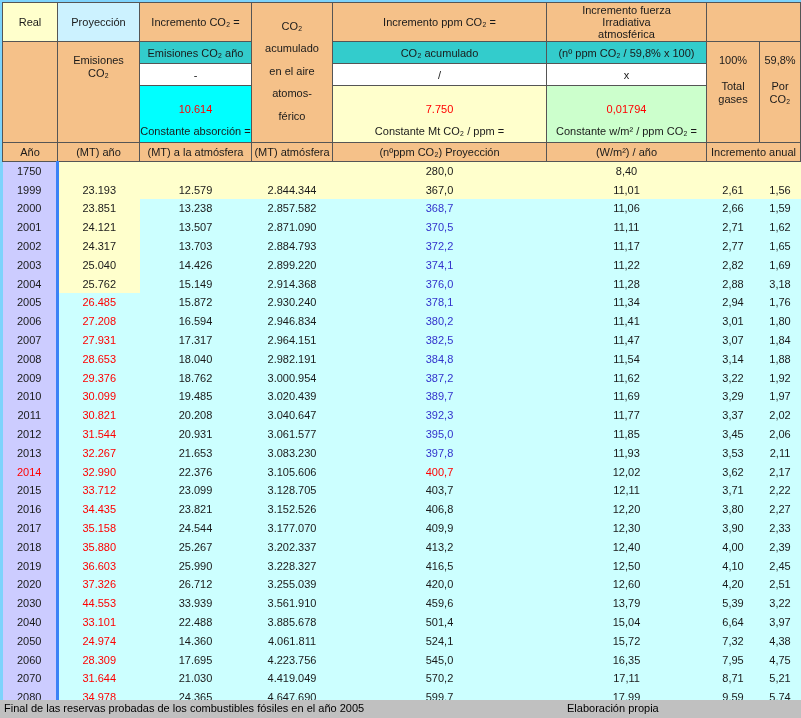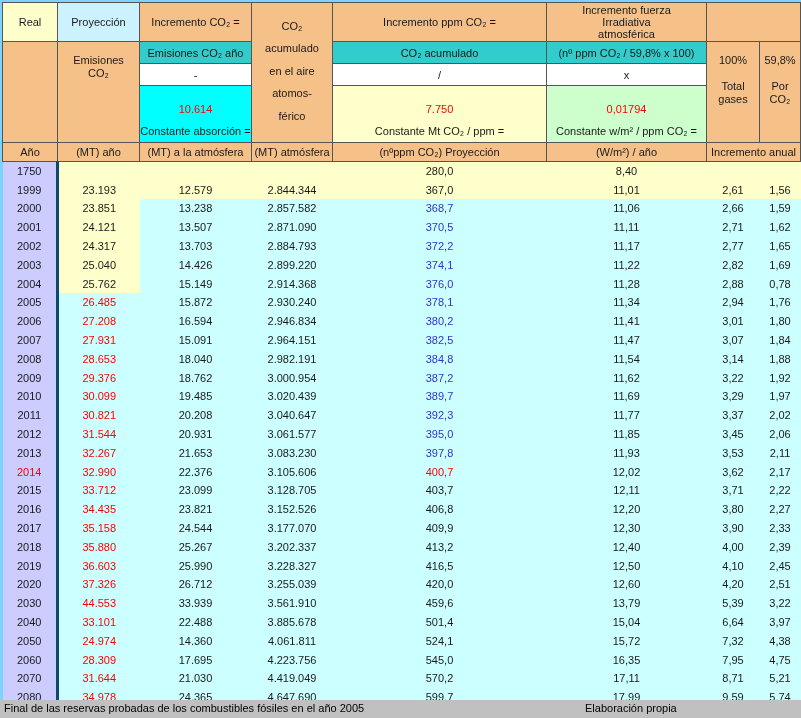--- a/index.html
+++ b/index.html
@@ -36,32 +36,32 @@
   .lh22b{line-height:22.4px;}
   .twolines{line-height:12px;padding:1px 14px;}
   .fv{height:22px;line-height:22px;color:var(--red);}
   .fl{height:22px;line-height:22px;color:var(--ink);}
   tbody tr{height:18.8px;}
   tbody td{
     border:none;padding:0;margin:0;
     font-size:11px;text-align:center;vertical-align:middle;
     color:var(--ink);overflow:hidden;
   }
-  tbody td.c-year{background:var(--lavender);border-right:3px solid #0c4a6e;}
+  tbody td.c-year{background:var(--lavender);border-right:3px solid #3b82f6;}
   tbody td.bg-yellow{background:var(--yellow);}
   tbody td.bg-cyan{background:var(--datacyan);}
   .t-red{color:var(--red);}
   .t-blue{color:var(--blue);}
   .footer{
     position:absolute;left:0;top:700px;width:801px;height:18px;
     background:var(--gray);border-bottom:7px solid #ec4899;
     font-size:11px;line-height:17px;color:#000;
   }
   .footer .left{position:absolute;left:4px;top:0;}
-  .footer .right{position:absolute;left:585px;top:0;}
+  .footer .right{position:absolute;left:567px;top:0;}
 </style>
 </head>
 <body>
 
 <div class="wrap">
   <table class="sheet">
     <colgroup>
       <col style="width:55px">
         <col style="width:82px">
         <col style="width:112px">
@@ -193,21 +193,21 @@
           <td class="bg-cyan">1,69</td>
         </tr>
         <tr>
           <td class="c-year">2004</td>
           <td class="bg-yellow">25.762</td>
           <td class="bg-cyan">15.149</td>
           <td class="bg-cyan">2.914.368</td>
           <td class="bg-cyan t-blue">376,0</td>
           <td class="bg-cyan">11,28</td>
           <td class="bg-cyan">2,88</td>
-          <td class="bg-cyan">0,78</td>
+          <td class="bg-cyan">3,18</td>
         </tr>
         <tr>
           <td class="c-year">2005</td>
           <td class="bg-cyan t-red">26.485</td>
           <td class="bg-cyan">15.872</td>
           <td class="bg-cyan">2.930.240</td>
           <td class="bg-cyan t-blue">378,1</td>
           <td class="bg-cyan">11,34</td>
           <td class="bg-cyan">2,94</td>
           <td class="bg-cyan">1,76</td>
@@ -218,21 +218,21 @@
           <td class="bg-cyan">16.594</td>
           <td class="bg-cyan">2.946.834</td>
           <td class="bg-cyan t-blue">380,2</td>
           <td class="bg-cyan">11,41</td>
           <td class="bg-cyan">3,01</td>
           <td class="bg-cyan">1,80</td>
         </tr>
         <tr>
           <td class="c-year">2007</td>
           <td class="bg-cyan t-red">27.931</td>
-          <td class="bg-cyan">15.091</td>
+          <td class="bg-cyan">17.317</td>
           <td class="bg-cyan">2.964.151</td>
           <td class="bg-cyan t-blue">382,5</td>
           <td class="bg-cyan">11,47</td>
           <td class="bg-cyan">3,07</td>
           <td class="bg-cyan">1,84</td>
         </tr>
         <tr>
           <td class="c-year">2008</td>
           <td class="bg-cyan t-red">28.653</td>
           <td class="bg-cyan">18.040</td>

